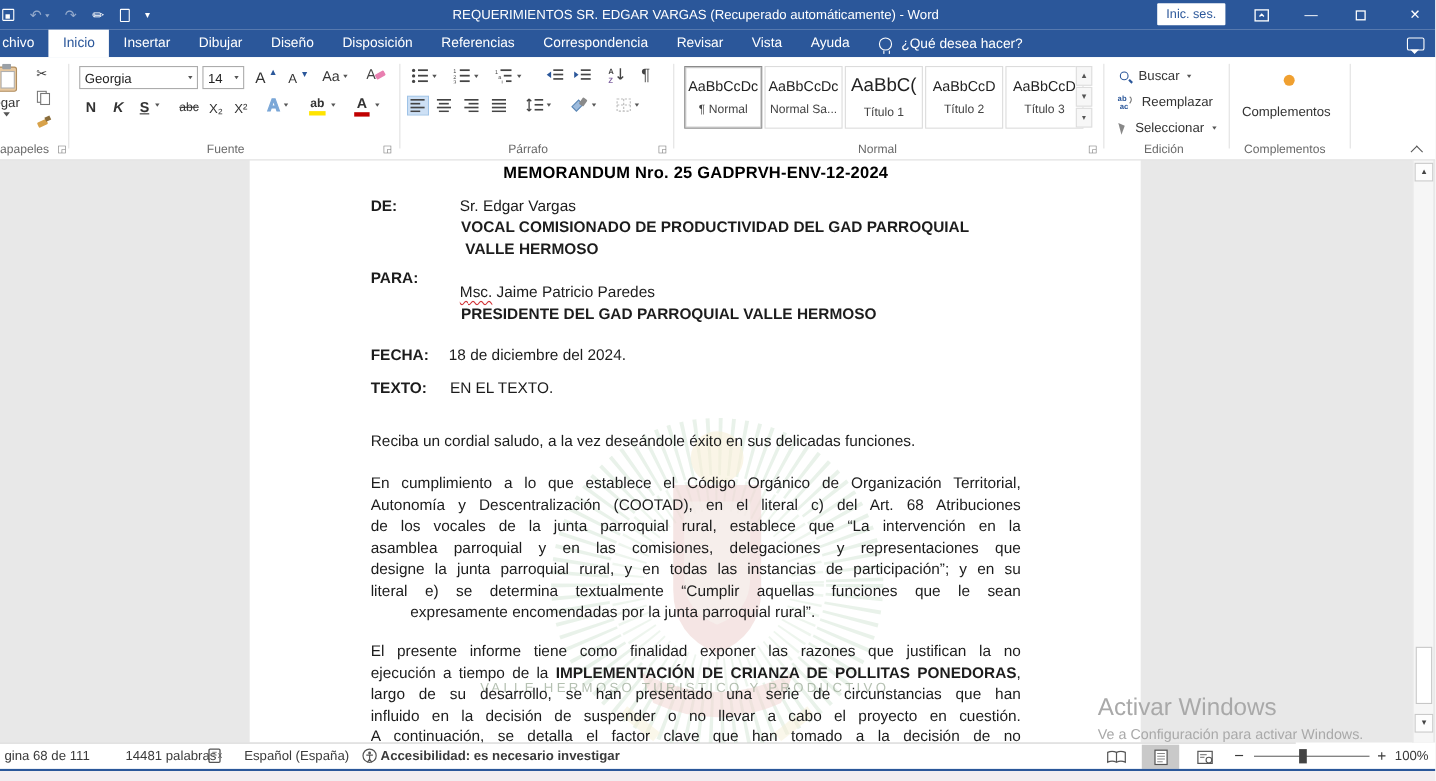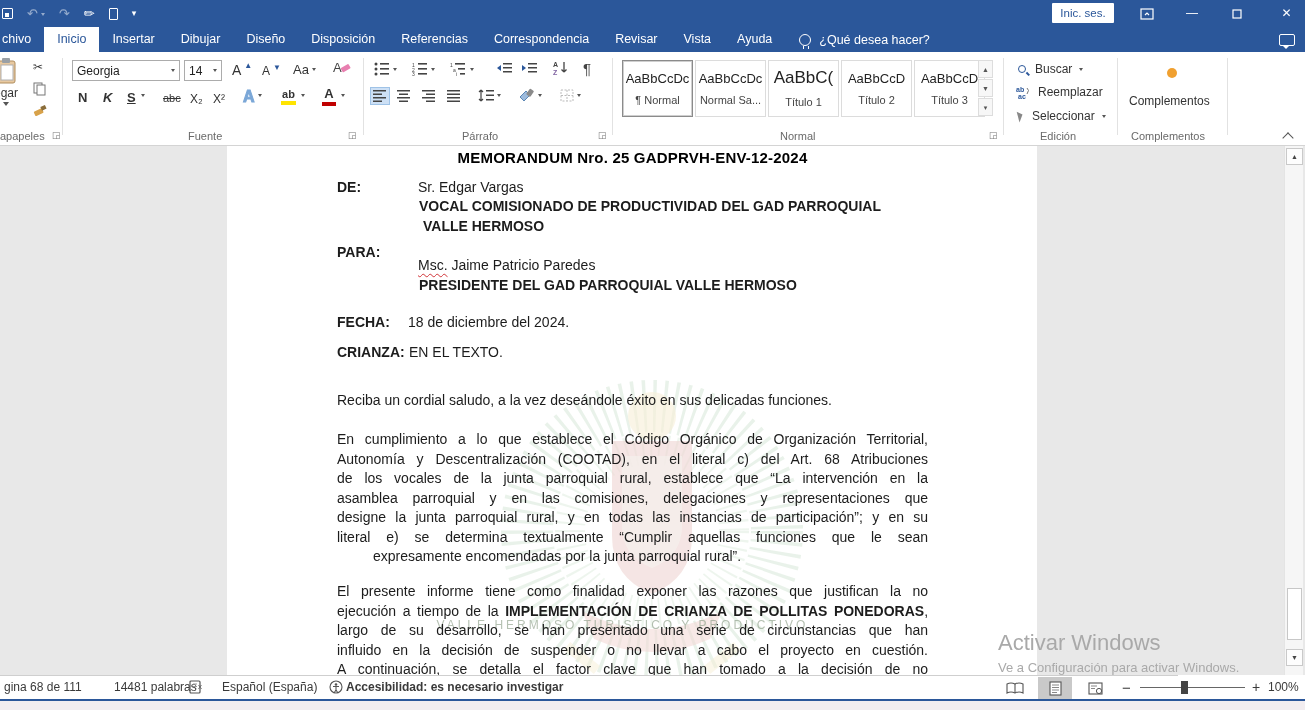--- a/index.html
+++ b/index.html
@@ -102,20 +102,21 @@
           <span class="floppy"></span>
         </span>
       <span class="g dim">↶<span class="car w sm" style="margin-left:3px"></span></span>
       <span class="g dim">↷</span>
       <span class="g">✏</span>
       <span class="iconbox">
           <span class="page-ic"></span>
         </span>
       <span class="g" style="font-size:9px">▾</span>
     </div>
+    <div class="abs win-title">REQUERIMIENTOS SR. EDGAR VARGAS (Recuperado automáticamente)  -  Word</div>
     <div class="abs signin">Inic. ses.</div>
     <div class="abs cap" style="left:1130px">
       <svg width="14" height="12" viewBox="0 0 14 12" style="margin:8px auto 0">
           <rect x="1" y="1" width="12" height="10" fill="none" stroke="#fff" stroke-width="1.2"></rect>
           <path d="M5 7 L7 5 L9 7" fill="none" stroke="#fff" stroke-width="1.2"></path>
         </svg>
     </div>
     <div class="abs cap" style="left:1175px">—</div>
     <div class="abs cap" style="left:1220px">
       <svg width="10" height="10" viewBox="0 0 10 10" style="margin:9px auto 0">
@@ -421,21 +422,21 @@
       <div class="dtext" style="left:191px;top:33px">Sr. Edgar Vargas</div>
       <div class="dtext dbold" style="left:192px;top:52px">VOCAL COMISIONADO DE PRODUCTIVIDAD DEL GAD PARROQUIAL</div>
       <div class="dtext dbold" style="left:196px;top:72px">VALLE HERMOSO</div>
 
       <div class="dtext dbold" style="left:110px;top:98px">PARA:</div>
       <div class="dtext" style="left:191px;top:111px"><span class="squig">Msc.</span><span> Jaime Patricio Paredes</span></div>
       <div class="dtext dbold" style="left:192px;top:131px">PRESIDENTE DEL GAD PARROQUIAL VALLE HERMOSO</div>
 
       <div class="dtext dbold" style="left:110px;top:168px">FECHA:</div>
       <div class="dtext" style="left:181px;top:168px">18 de diciembre del 2024.</div>
-      <div class="dtext dbold" style="left:110px;top:198px">CRIANZA:</div>
+      <div class="dtext dbold" style="left:110px;top:198px">TEXTO:</div>
       <div class="dtext" style="left:182px;top:198px">EN EL TEXTO.</div>
 
       <div class="dtext" style="left:110px;top:246px">Reciba un cordial saludo, a la vez deseándole éxito en sus delicadas funciones.</div>
 
       <div class="jblock" style="top:284px">
         <div class="jl">En cumplimiento a lo que establece el Código Orgánico de Organización Territorial,</div>
         <div class="jl">Autonomía y Descentralización (COOTAD), en el literal c) del Art. 68 Atribuciones</div>
         <div class="jl">de los vocales de la junta parroquial rural, establece que “La intervención en la</div>
         <div class="jl">asamblea parroquial y en las comisiones, delegaciones y representaciones que</div>
         <div class="jl">designe la junta parroquial rural, y en todas las instancias de participación”; y en su</div>

